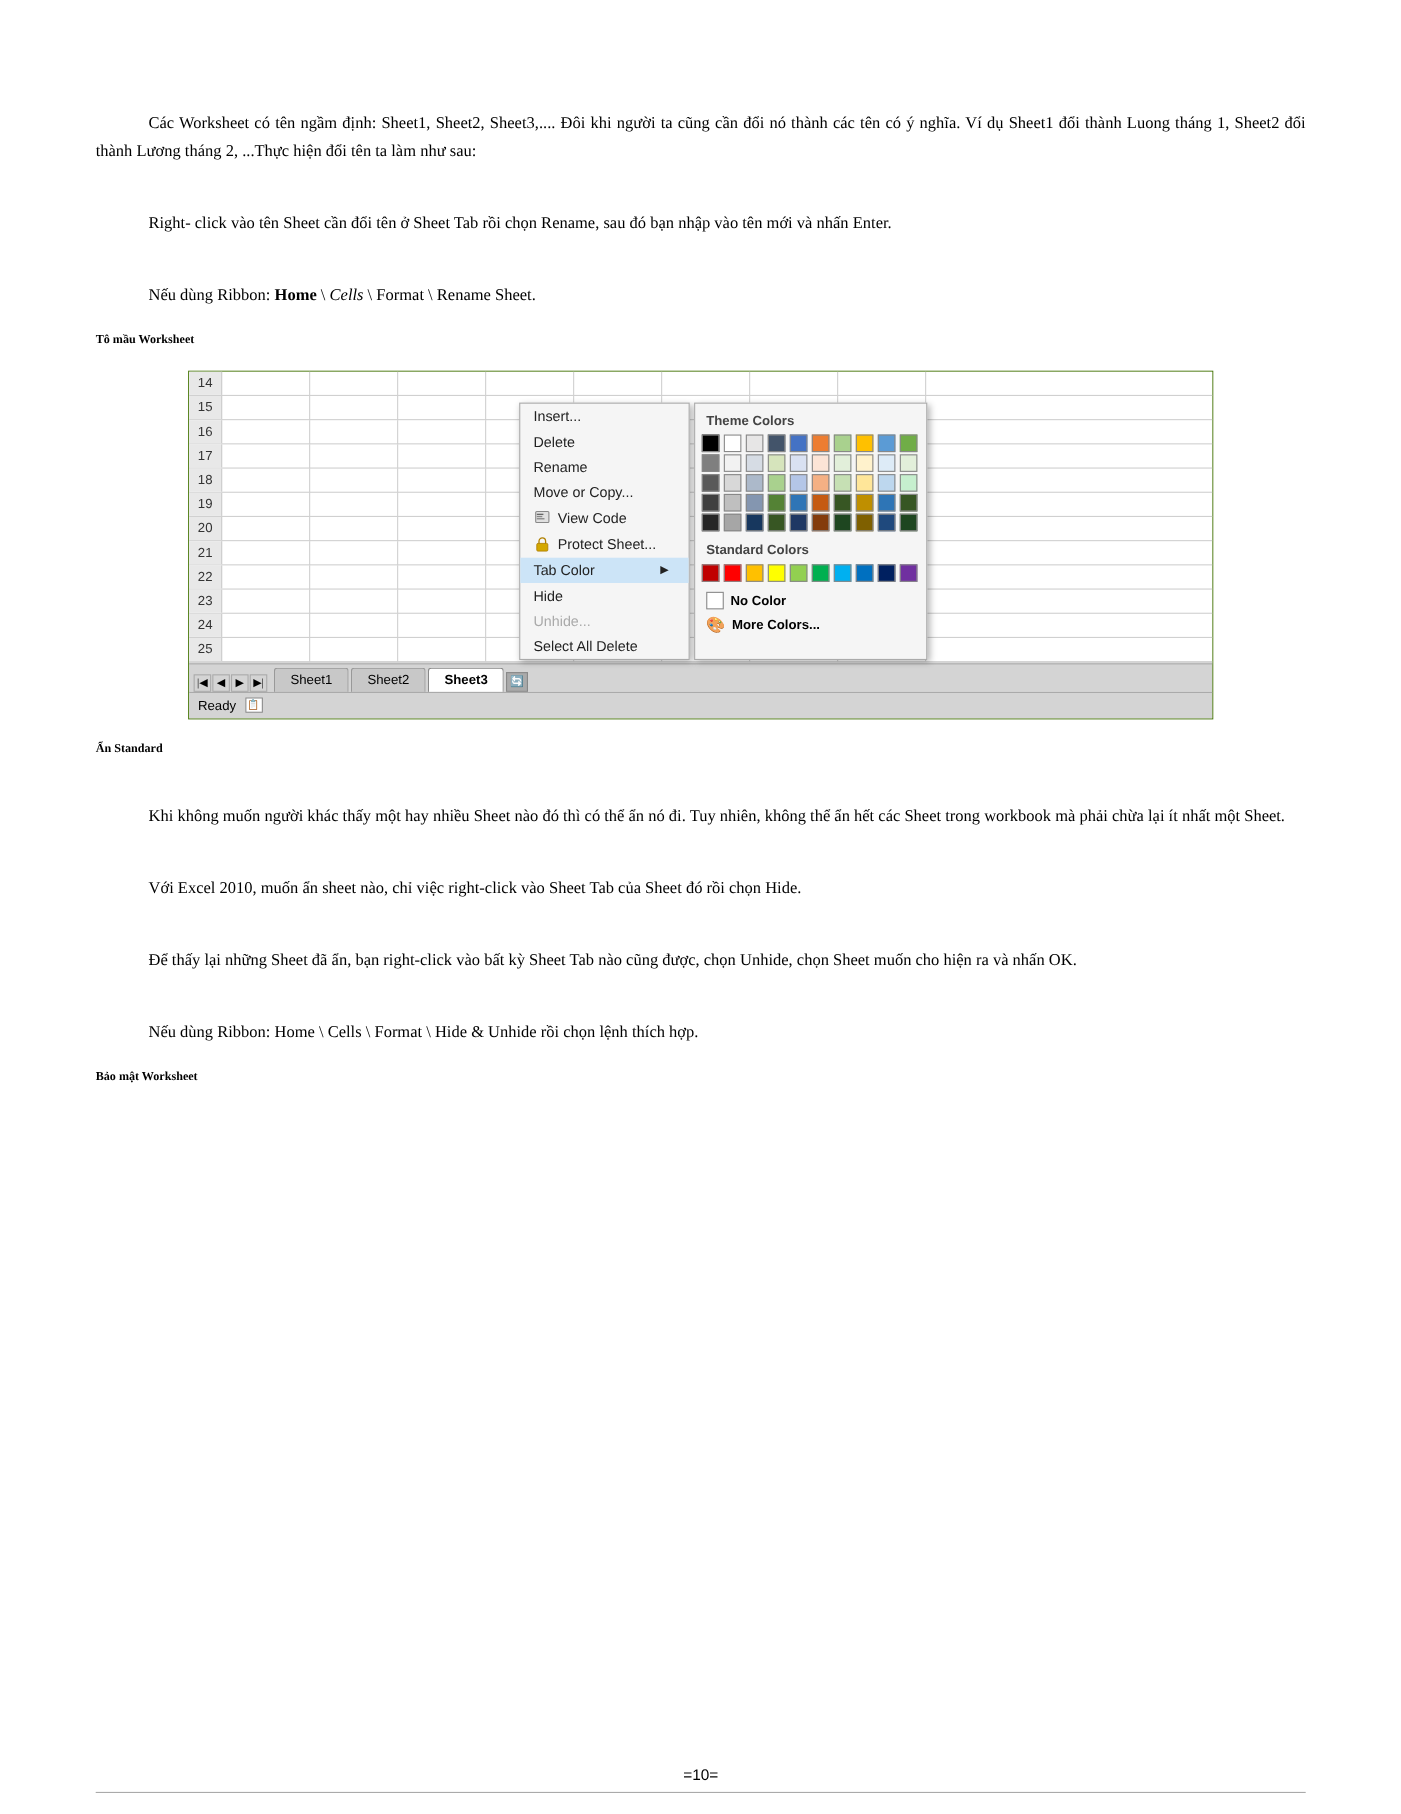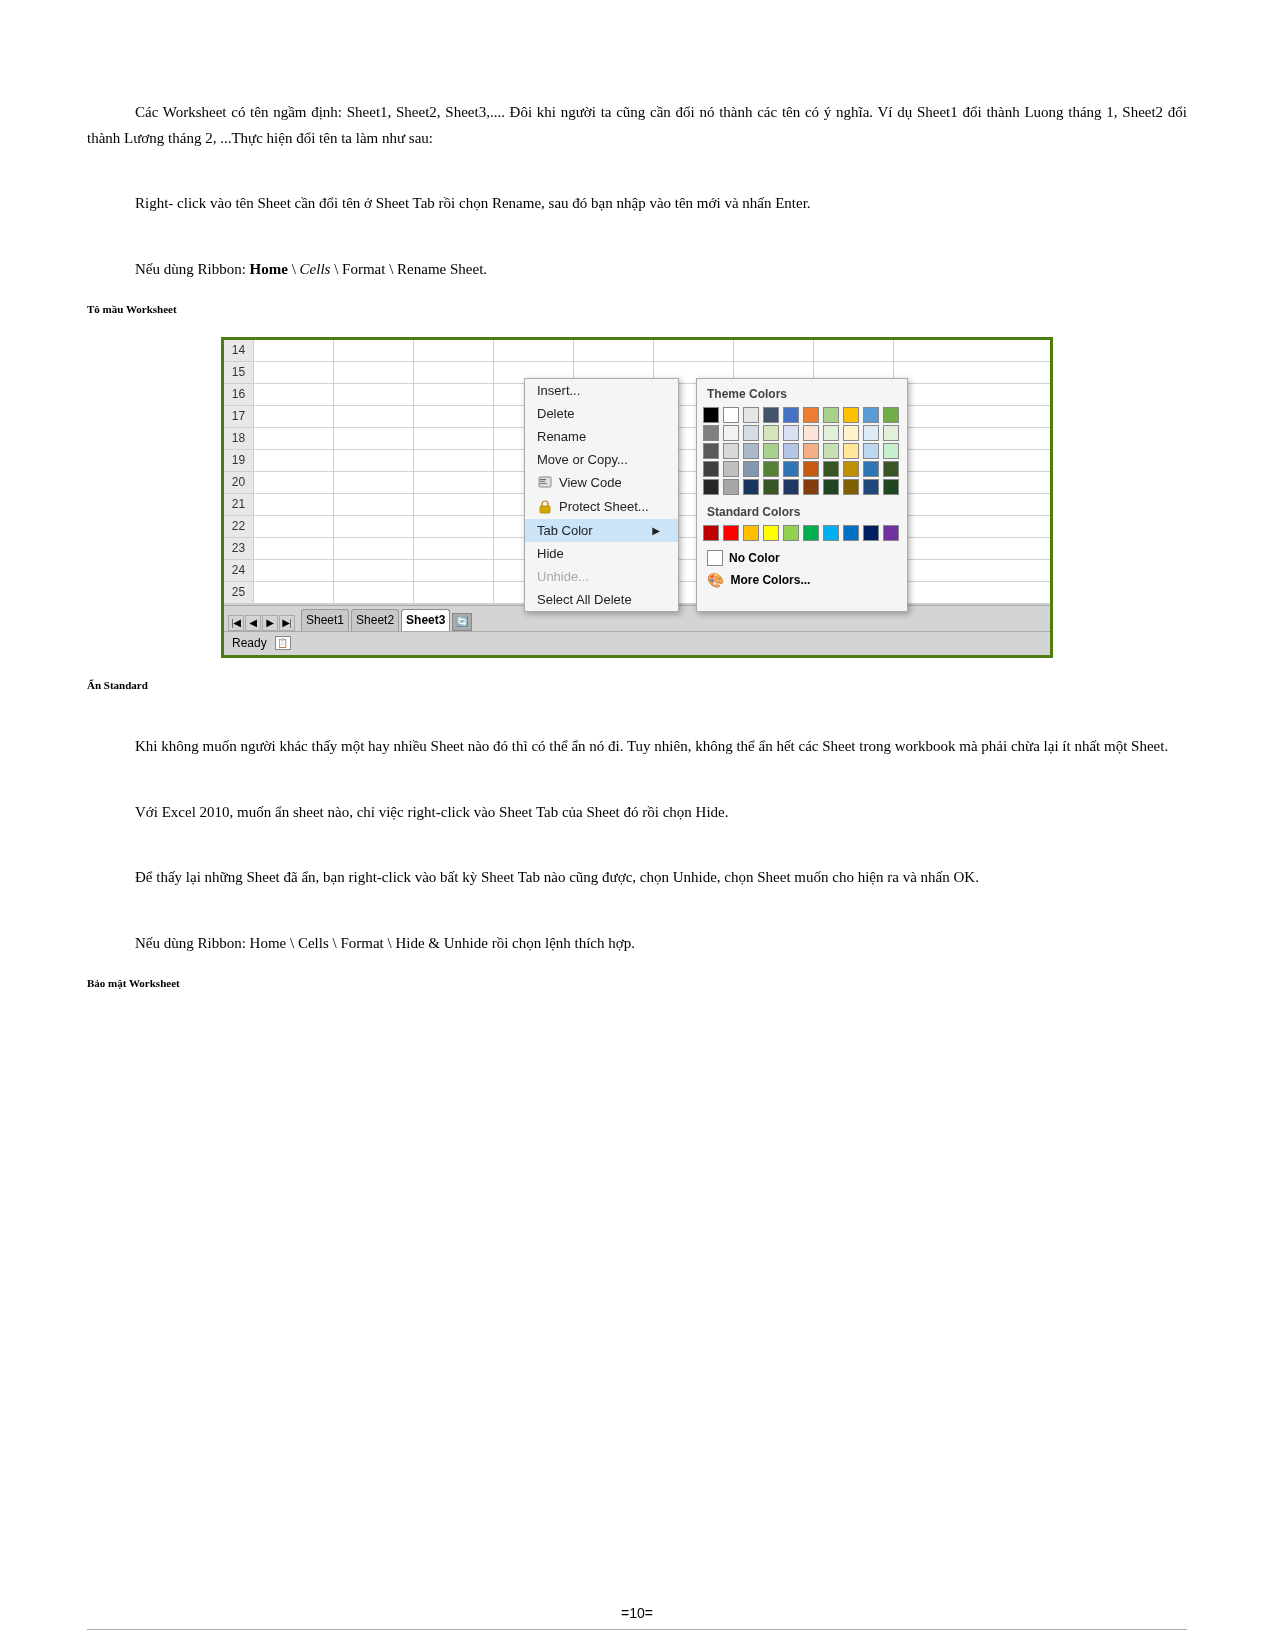--- a/index.html
+++ b/index.html
@@ -28,27 +28,27 @@
       text-indent: 48px;
     }
     .section-title {
       font-weight: bold;
       font-size: 11px;
       margin-top: 18px;
       margin-bottom: 8px;
     }
     
     .screenshot-area {
-      border: 3px solid #4d7c0f;
+      border: 1px solid #4d7c0f;
       margin: 18px 0 18px 0;
       background: #f0f0f0;
       display: flex;
       flex-direction: column;
       position: relative;
-      width: 832px;
+      width: 932px;
       margin-left: auto;
       margin-right: auto;
     }
     .sheet-rows {
       background: #fff;
       border-bottom: 1px solid #ccc;
     }
     .sheet-row {
       display: flex;
       border-bottom: 1px solid #d0d0d0;
@@ -71,23 +71,23 @@
       flex: 1;
     }
     .cell {
       width: 80px;
       border-right: 1px solid #d0d0d0;
       height: 22px;
     }
     .context-menu-overlay {
       position: absolute;
       left: 300px;
-      top: 38px;
-      display: flex;
-      gap: 17px;
+      top: 28px;
+      display: flex;
+      gap: 4px;
       z-index: 10;
     }
     .context-menu {
       background: #f5f5f5;
       border: 1px solid #aaa;
       box-shadow: 2px 2px 6px rgba(0,0,0,0.3);
       min-width: 155px;
       font-family: Arial, sans-serif;
       font-size: 13px;
     }
@@ -166,21 +166,21 @@
     .sheet-tabs-bar {
       display: flex;
       align-items: flex-end;
       background: #d4d4d4;
       padding: 0 4px;
       height: 26px;
       border-top: 1px solid #aaa;
       gap: 2px;
     }
     .sheet-tab {
-      padding: 3px 4px;
+      padding: 3px 14px;
       background: #c8c8c8;
       border: 1px solid #999;
       border-bottom: none;
       font-size: 12px;
       font-family: Arial, sans-serif;
       cursor: pointer;
       border-radius: 3px 3px 0 0;
       height: 22px;
       display: flex;
       align-items: center;

